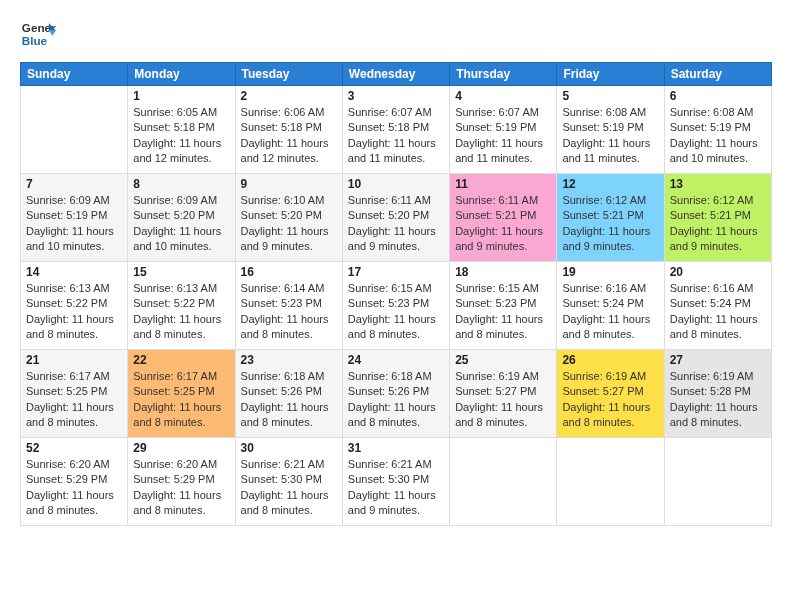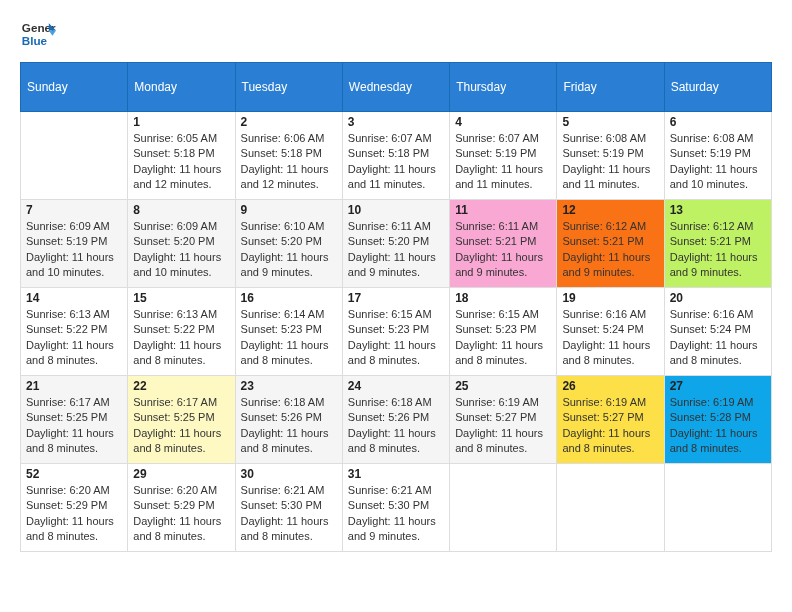--- a/index.html
+++ b/index.html
@@ -46,22 +46,22 @@
     }
     .calendar {
       width: 100%;
       border-collapse: collapse;
       border: 1px solid #ccc;
     }
     .calendar th {
       background: #2a7fd4;
       color: #fff;
       font-size: 12px;
-      font-weight: normal;
-      padding: 17px 6px;
+      font-weight: bold;
+      padding: 4px 6px;
       text-align: left;
       border: 1px solid #1a6bb5;
     }
     .calendar td {
       vertical-align: top;
       border: 1px solid #ddd;
       padding: 3px 5px;
       width: calc(100% / 7);
       min-height: 80px;
       height: 88px;
@@ -161,21 +161,21 @@
             <div class="day-info">Sunrise: 6:10 AM<br>Sunset: 5:20 PM<br>Daylight: 11 hours and 9 minutes.</div>
           </td>
           <td style="background: rgb(245, 245, 245);">
             <div class="day-num">10</div>
             <div class="day-info">Sunrise: 6:11 AM<br>Sunset: 5:20 PM<br>Daylight: 11 hours and 9 minutes.</div>
           </td>
           <td style="background: #f9a8d4;">
             <div class="day-num">11</div>
             <div class="day-info">Sunrise: 6:11 AM<br>Sunset: 5:21 PM<br>Daylight: 11 hours and 9 minutes.</div>
           </td>
-          <td style="background: #f97316;">
+          <td style="background: #7dd3fc;">
             <div class="day-num">12</div>
             <div class="day-info">Sunrise: 6:12 AM<br>Sunset: 5:21 PM<br>Daylight: 11 hours and 9 minutes.</div>
           </td>
           <td style="background: #bef264;">
             <div class="day-num">13</div>
             <div class="day-info">Sunrise: 6:12 AM<br>Sunset: 5:21 PM<br>Daylight: 11 hours and 9 minutes.</div>
           </td>
         </tr>
         <tr>
           <td>
@@ -205,41 +205,41 @@
           <td>
             <div class="day-num">20</div>
             <div class="day-info">Sunrise: 6:16 AM<br>Sunset: 5:24 PM<br>Daylight: 11 hours and 8 minutes.</div>
           </td>
         </tr>
         <tr>
           <td style="background: rgb(245, 245, 245);">
             <div class="day-num">21</div>
             <div class="day-info">Sunrise: 6:17 AM<br>Sunset: 5:25 PM<br>Daylight: 11 hours and 8 minutes.</div>
           </td>
-          <td style="background: #fef9c3;">
+          <td style="background: #fdba74;">
             <div class="day-num">22</div>
             <div class="day-info">Sunrise: 6:17 AM<br>Sunset: 5:25 PM<br>Daylight: 11 hours and 8 minutes.</div>
           </td>
           <td style="background: rgb(245, 245, 245);">
             <div class="day-num">23</div>
             <div class="day-info">Sunrise: 6:18 AM<br>Sunset: 5:26 PM<br>Daylight: 11 hours and 8 minutes.</div>
           </td>
           <td style="background: rgb(245, 245, 245);">
             <div class="day-num">24</div>
             <div class="day-info">Sunrise: 6:18 AM<br>Sunset: 5:26 PM<br>Daylight: 11 hours and 8 minutes.</div>
           </td>
           <td style="background: rgb(245, 245, 245);">
             <div class="day-num">25</div>
             <div class="day-info">Sunrise: 6:19 AM<br>Sunset: 5:27 PM<br>Daylight: 11 hours and 8 minutes.</div>
           </td>
           <td style="background: #fde047;">
             <div class="day-num">26</div>
             <div class="day-info">Sunrise: 6:19 AM<br>Sunset: 5:27 PM<br>Daylight: 11 hours and 8 minutes.</div>
           </td>
-          <td style="background: #0ea5e9;">
+          <td style="background: #e5e5e5;">
             <div class="day-num">27</div>
             <div class="day-info">Sunrise: 6:19 AM<br>Sunset: 5:28 PM<br>Daylight: 11 hours and 8 minutes.</div>
           </td>
         </tr>
         <tr>
           <td>
             <div class="day-num">52</div>
             <div class="day-info">Sunrise: 6:20 AM<br>Sunset: 5:29 PM<br>Daylight: 11 hours and 8 minutes.</div>
           </td>
           <td>

